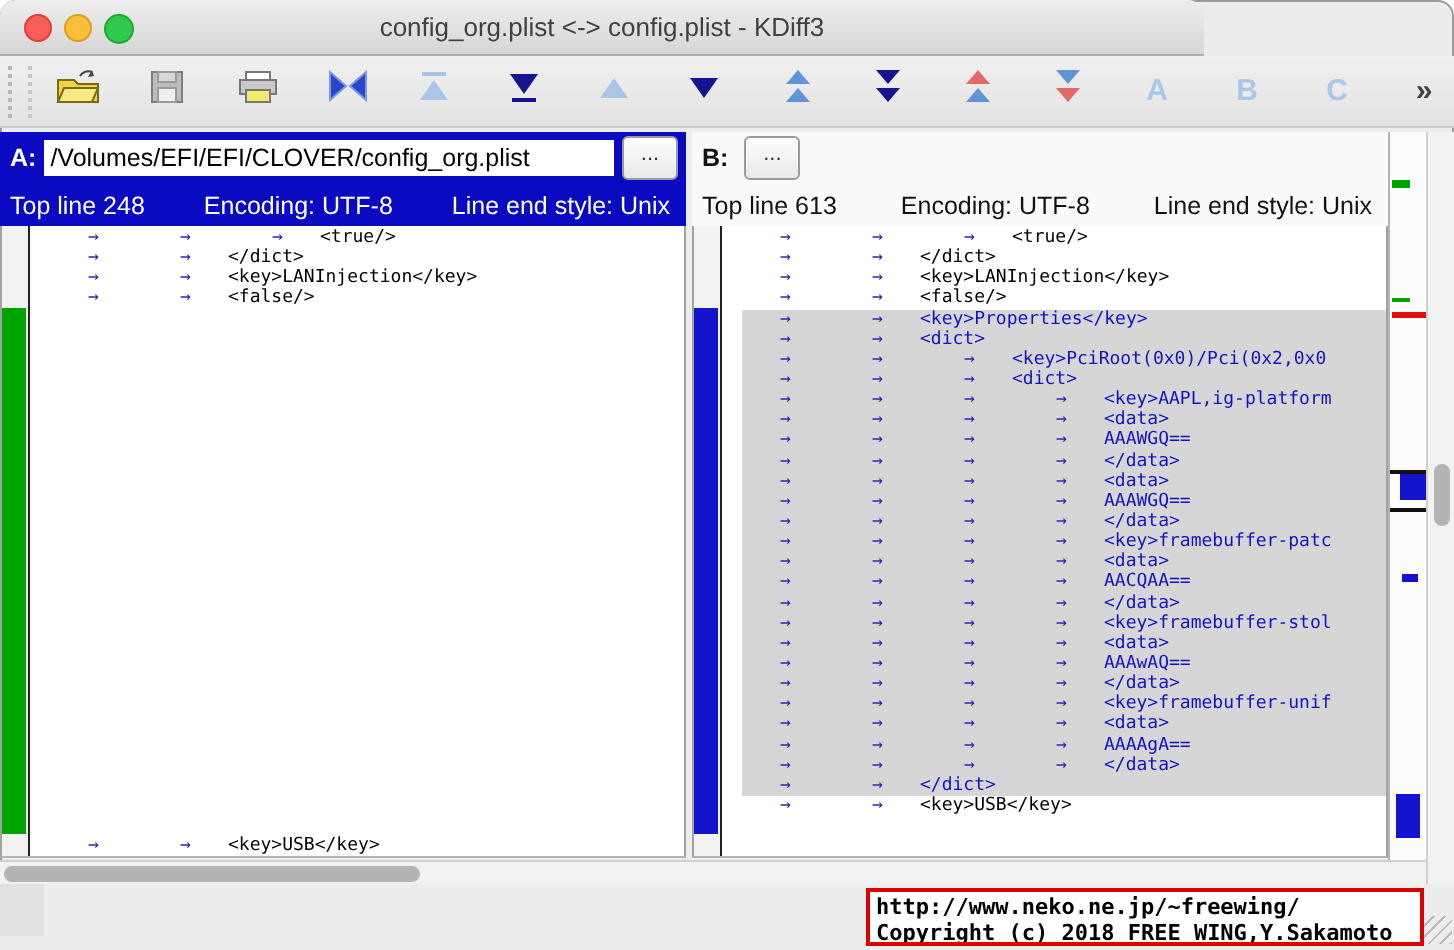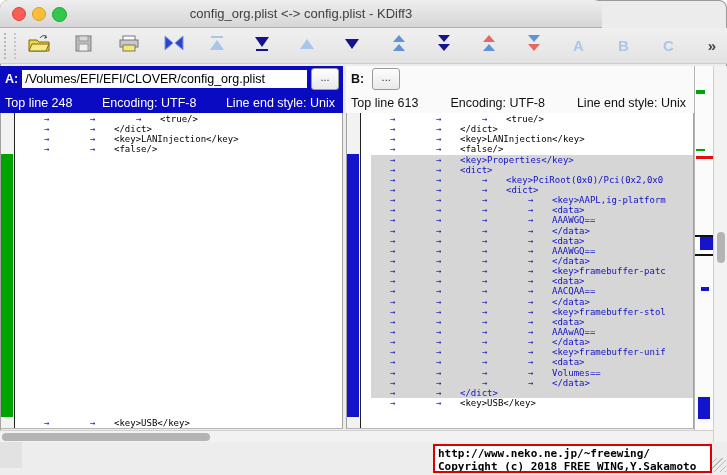--- a/index.html
+++ b/index.html
@@ -261,21 +261,21 @@
           <div class="row hl"><span class="tab">→</span><span class="tab">→</span><span class="tab">→</span><span class="tab last">→</span><span>&lt;key&gt;framebuffer-patc</span></div>
           <div class="row hl"><span class="tab">→</span><span class="tab">→</span><span class="tab">→</span><span class="tab last">→</span><span>&lt;data&gt;</span></div>
           <div class="row hl"><span class="tab">→</span><span class="tab">→</span><span class="tab">→</span><span class="tab last">→</span><span>AACQAA==</span></div>
           <div class="row hl"><span class="tab">→</span><span class="tab">→</span><span class="tab">→</span><span class="tab last">→</span><span>&lt;/data&gt;</span></div>
           <div class="row hl"><span class="tab">→</span><span class="tab">→</span><span class="tab">→</span><span class="tab last">→</span><span>&lt;key&gt;framebuffer-stol</span></div>
           <div class="row hl"><span class="tab">→</span><span class="tab">→</span><span class="tab">→</span><span class="tab last">→</span><span>&lt;data&gt;</span></div>
           <div class="row hl"><span class="tab">→</span><span class="tab">→</span><span class="tab">→</span><span class="tab last">→</span><span>AAAwAQ==</span></div>
           <div class="row hl"><span class="tab">→</span><span class="tab">→</span><span class="tab">→</span><span class="tab last">→</span><span>&lt;/data&gt;</span></div>
           <div class="row hl"><span class="tab">→</span><span class="tab">→</span><span class="tab">→</span><span class="tab last">→</span><span>&lt;key&gt;framebuffer-unif</span></div>
           <div class="row hl"><span class="tab">→</span><span class="tab">→</span><span class="tab">→</span><span class="tab last">→</span><span>&lt;data&gt;</span></div>
-          <div class="row hl"><span class="tab">→</span><span class="tab">→</span><span class="tab">→</span><span class="tab last">→</span><span>Volumes==</span></div>
+          <div class="row hl"><span class="tab">→</span><span class="tab">→</span><span class="tab">→</span><span class="tab last">→</span><span>AAAAgA==</span></div>
           <div class="row hl"><span class="tab">→</span><span class="tab">→</span><span class="tab">→</span><span class="tab last">→</span><span>&lt;/data&gt;</span></div>
           <div class="row hl"><span class="tab">→</span><span class="tab last">→</span><span>&lt;/dict&gt;</span></div>
           <div class="row"><span class="tab">→</span><span class="tab last">→</span><span>&lt;key&gt;USB&lt;/key&gt;</span></div>
         </div>
     </div>
   </div>
 
   <div class="overview">
     <div class="ov-viewbox"></div>
   <div class="ov-mark" style="left: 1px; top: 24px; width: 9px; height: 4px; background: rgb(0, 164, 0);"></div>

